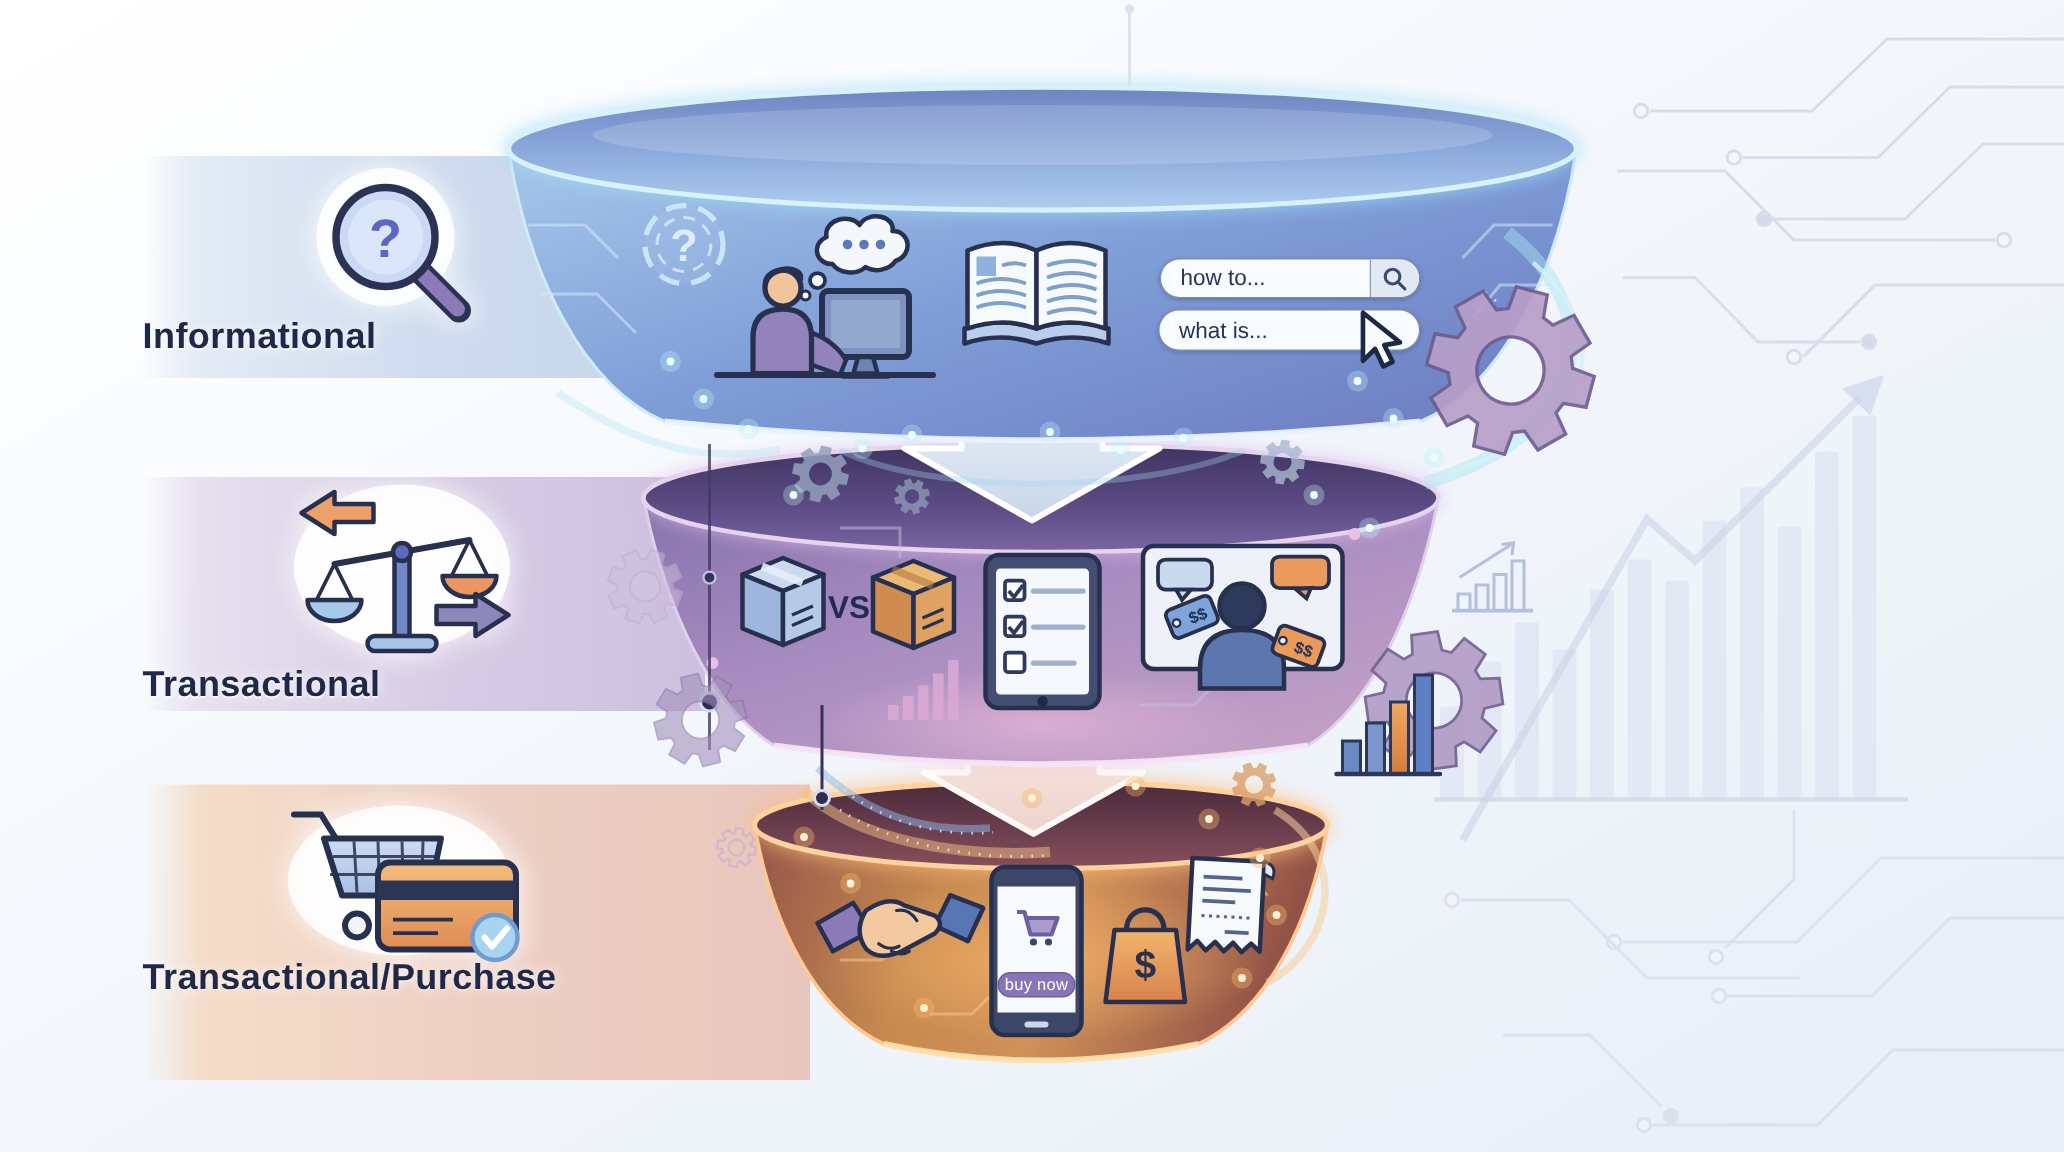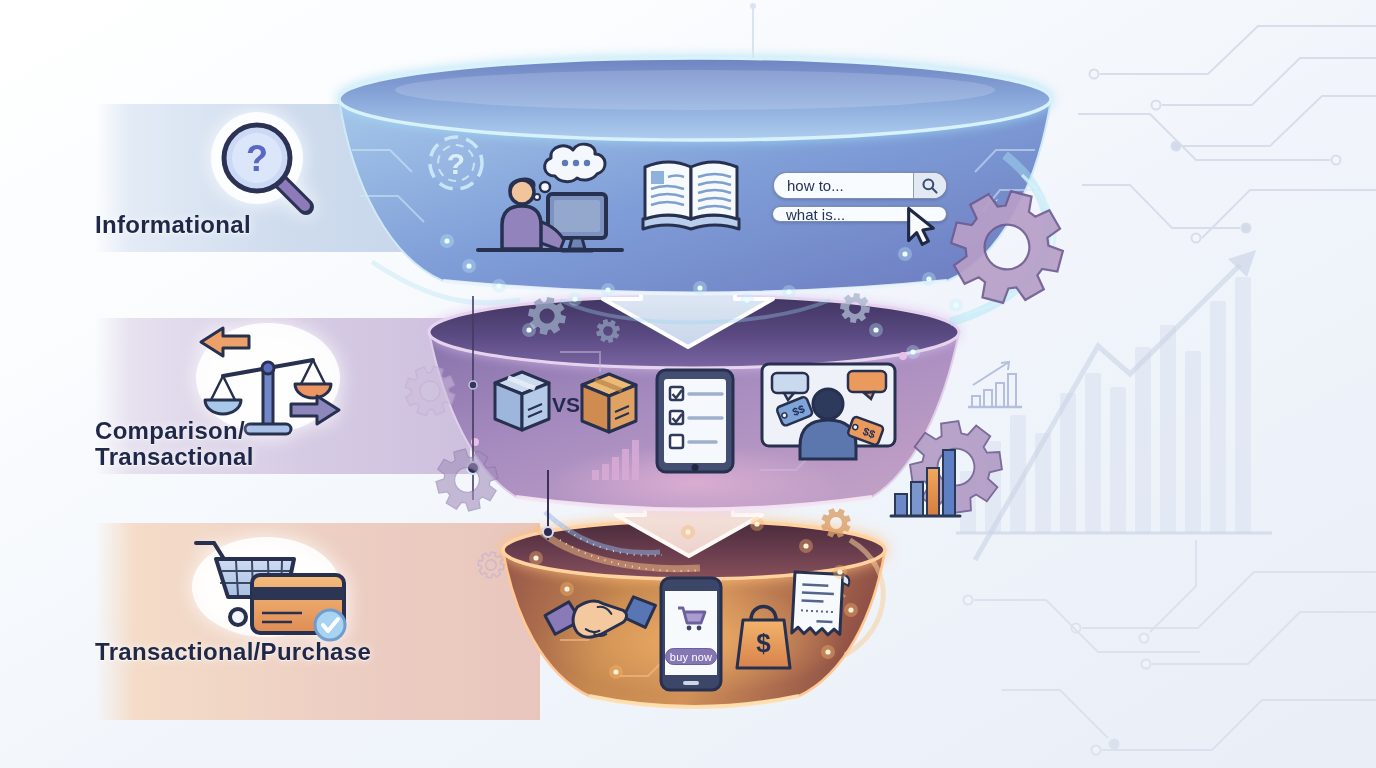--- a/index.html
+++ b/index.html
@@ -124,21 +124,20 @@
       <rect x="52" y="104" width="46" height="10" rx="5" fill="#a8c2e8" stroke="#27304f" stroke-width="3"></rect>
       <circle cx="75" cy="48" r="6" fill="#5a6bc0" stroke="#27304f" stroke-width="3"></circle>
       <path d="M30,56 L18,80 M30,56 L42,80" stroke="#27304f" stroke-width="2.5"></path>
       <path d="M12,80 A18,14 0 0 0 48,80 Z" fill="#a8c8ea" stroke="#27304f" stroke-width="3" stroke-linejoin="round"></path>
       <path d="M120,40 L108,64 M120,40 L132,64" stroke="#27304f" stroke-width="2.5"></path>
       <path d="M102,64 A18,14 0 0 0 138,64 Z" fill="#eb9662" stroke="#27304f" stroke-width="3" stroke-linejoin="round"></path>
       <g>
         <path d="M146,90 L124,76 V84 H98 V96 H124 V104 Z" fill="#8d87bc" stroke="#27304f" stroke-width="3" stroke-linejoin="round"></path>
       </g>
     </svg>
-    <div class="lbl" style="top:100px">Comparison/</div>
     <div class="lbl" style="top:126px">Transactional</div>
   </div>
 
   <div class="band" style="left:95px;top:523px;width:445px;height:197px;
        background:linear-gradient(90deg,rgba(246,221,201,0) 0%,#f4dcc8 9%,#eccdc2 60%,#e9c6bd 100%)">
     <svg class="icon" style="left:95px;top:10px" width="162" height="112" viewBox="0 0 162 112">
       <defs>
         <linearGradient id="gcart" x1="0" y1="0" x2="0" y2="1">
             <stop offset="0" stop-color="#cfdcf2"></stop>
             <stop offset="1" stop-color="#a8c0e4"></stop>
@@ -518,21 +517,21 @@
 
   <div class="sb" style="left:773px;top:172px;width:174px;height:27px">
     <span class="q">how to...</span>
     <span class="seg">
       <svg width="18" height="18" viewBox="0 0 22 22">
         <circle cx="9" cy="9" r="6" stroke="#3a4a72" stroke-width="2.5" fill="none"></circle>
         <line x1="13.5" y1="13.5" x2="19" y2="19" stroke="#3a4a72" stroke-width="2.5" stroke-linecap="round"></line>
       </svg>
     </span>
   </div>
-  <div class="sb" style="left:772px;top:206px;width:175px;height:16px">
+  <div class="sb" style="left:772px;top:206px;width:175px;height:28px">
     <span class="q">what is...</span>
   </div>
   <svg class="cursor" style="left:903px;top:206px" width="36" height="42" viewBox="0 0 28 34">
     <path d="M4,2 L4,28 L10.5,21.5 L15,31 L20,28.5 L15.5,19.5 L24,18 Z" fill="#f8fafc" stroke="#1e2744" stroke-width="2.5" stroke-linejoin="round"></path>
   </svg>
   <div class="buy" style="left:665px;top:648px;width:52px;height:17px">buy now</div>
 
 </div>
 
 </body></html>

